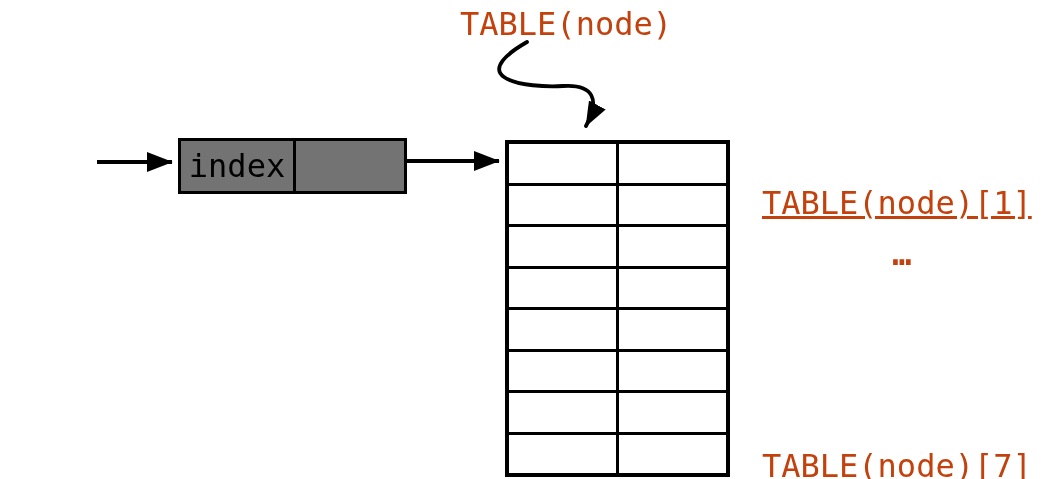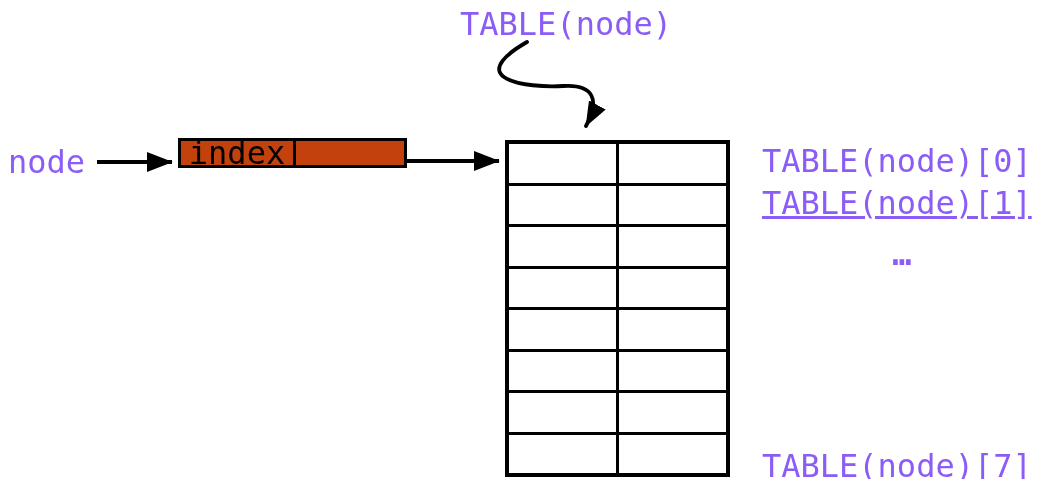--- a/index.html
+++ b/index.html
@@ -11,21 +11,21 @@
     background: #ffffff;
     font-family: "DejaVu Sans Mono", "Liberation Mono", monospace;
     color: #000000;
     overflow: hidden;
   }
   .lbl {
     position: absolute;
     font-size: 32px;
     line-height: 1;
     white-space: nowrap;
-    color: #8b5cf6;
+    color: #c2410c;
   }
   .vcenter { transform: translateY(-50%); }
 
   
   #arrows {
     position: absolute;
     left: 0; top: 0;
     width: 1045px; height: 479px;
   }
 
@@ -35,24 +35,24 @@
     text-align: center;
   }
 
   
   #node-label { left: 8px; top: 162px; }
 
   
   #struct-box {
     position: absolute;
     left: 178px; top: 138px;
-    width: 229px; height: 30px;
+    width: 229px; height: 56px;
     border: 3px solid #000000;
     display: flex;
-    background: #c2410c;
+    background: #737373;
   }
   .struct-cell {
     display: flex;
     align-items: center;
     justify-content: center;
     font-size: 32px;
     line-height: 1;
   }
   .struct-cell.first {
     flex: 0 0 115px;
@@ -98,21 +98,20 @@
 
     <line x1="97" y1="162" x2="172" y2="162" stroke="#000000" stroke-width="4" marker-end="url(#ah)"></line>
 
     <line x1="378" y1="161" x2="499" y2="161" stroke="#000000" stroke-width="4" marker-end="url(#ah)"></line>
 
     <path d="M 527 42 C 506 54, 491 68, 504 77 C 517 86, 548 87, 563 86 C 594 84, 600 100, 586 126" fill="none" stroke="#000000" stroke-width="3.8" stroke-linecap="round" marker-end="url(#ah)"></path>
   </svg>
 
   <div class="lbl" id="title-label">TABLE(node)</div>
 
-  <div class="lbl vcenter" id="node-label">node</div>
 
   <div id="struct-box">
     <div class="struct-cell first">index</div>
   </div>
 
   <div id="hash-table">
       <div class="cell"></div>
       <div class="cell"></div>
       <div class="cell"></div>
       <div class="cell"></div>
@@ -123,18 +122,17 @@
       <div class="cell"></div>
       <div class="cell"></div>
       <div class="cell"></div>
       <div class="cell"></div>
       <div class="cell"></div>
       <div class="cell"></div>
       <div class="cell"></div>
       <div class="cell"></div>
     </div>
 
-  <div class="lbl vcenter" id="row-label-0">TABLE(node)[0]</div>
   <div class="lbl vcenter" id="row-label-1">TABLE(node)[1]</div>
   <div class="lbl vcenter" id="ellipsis-label">…</div>
   <div class="lbl vcenter" id="row-label-7">TABLE(node)[7]</div>
 
 </div>
 
 </body></html>

